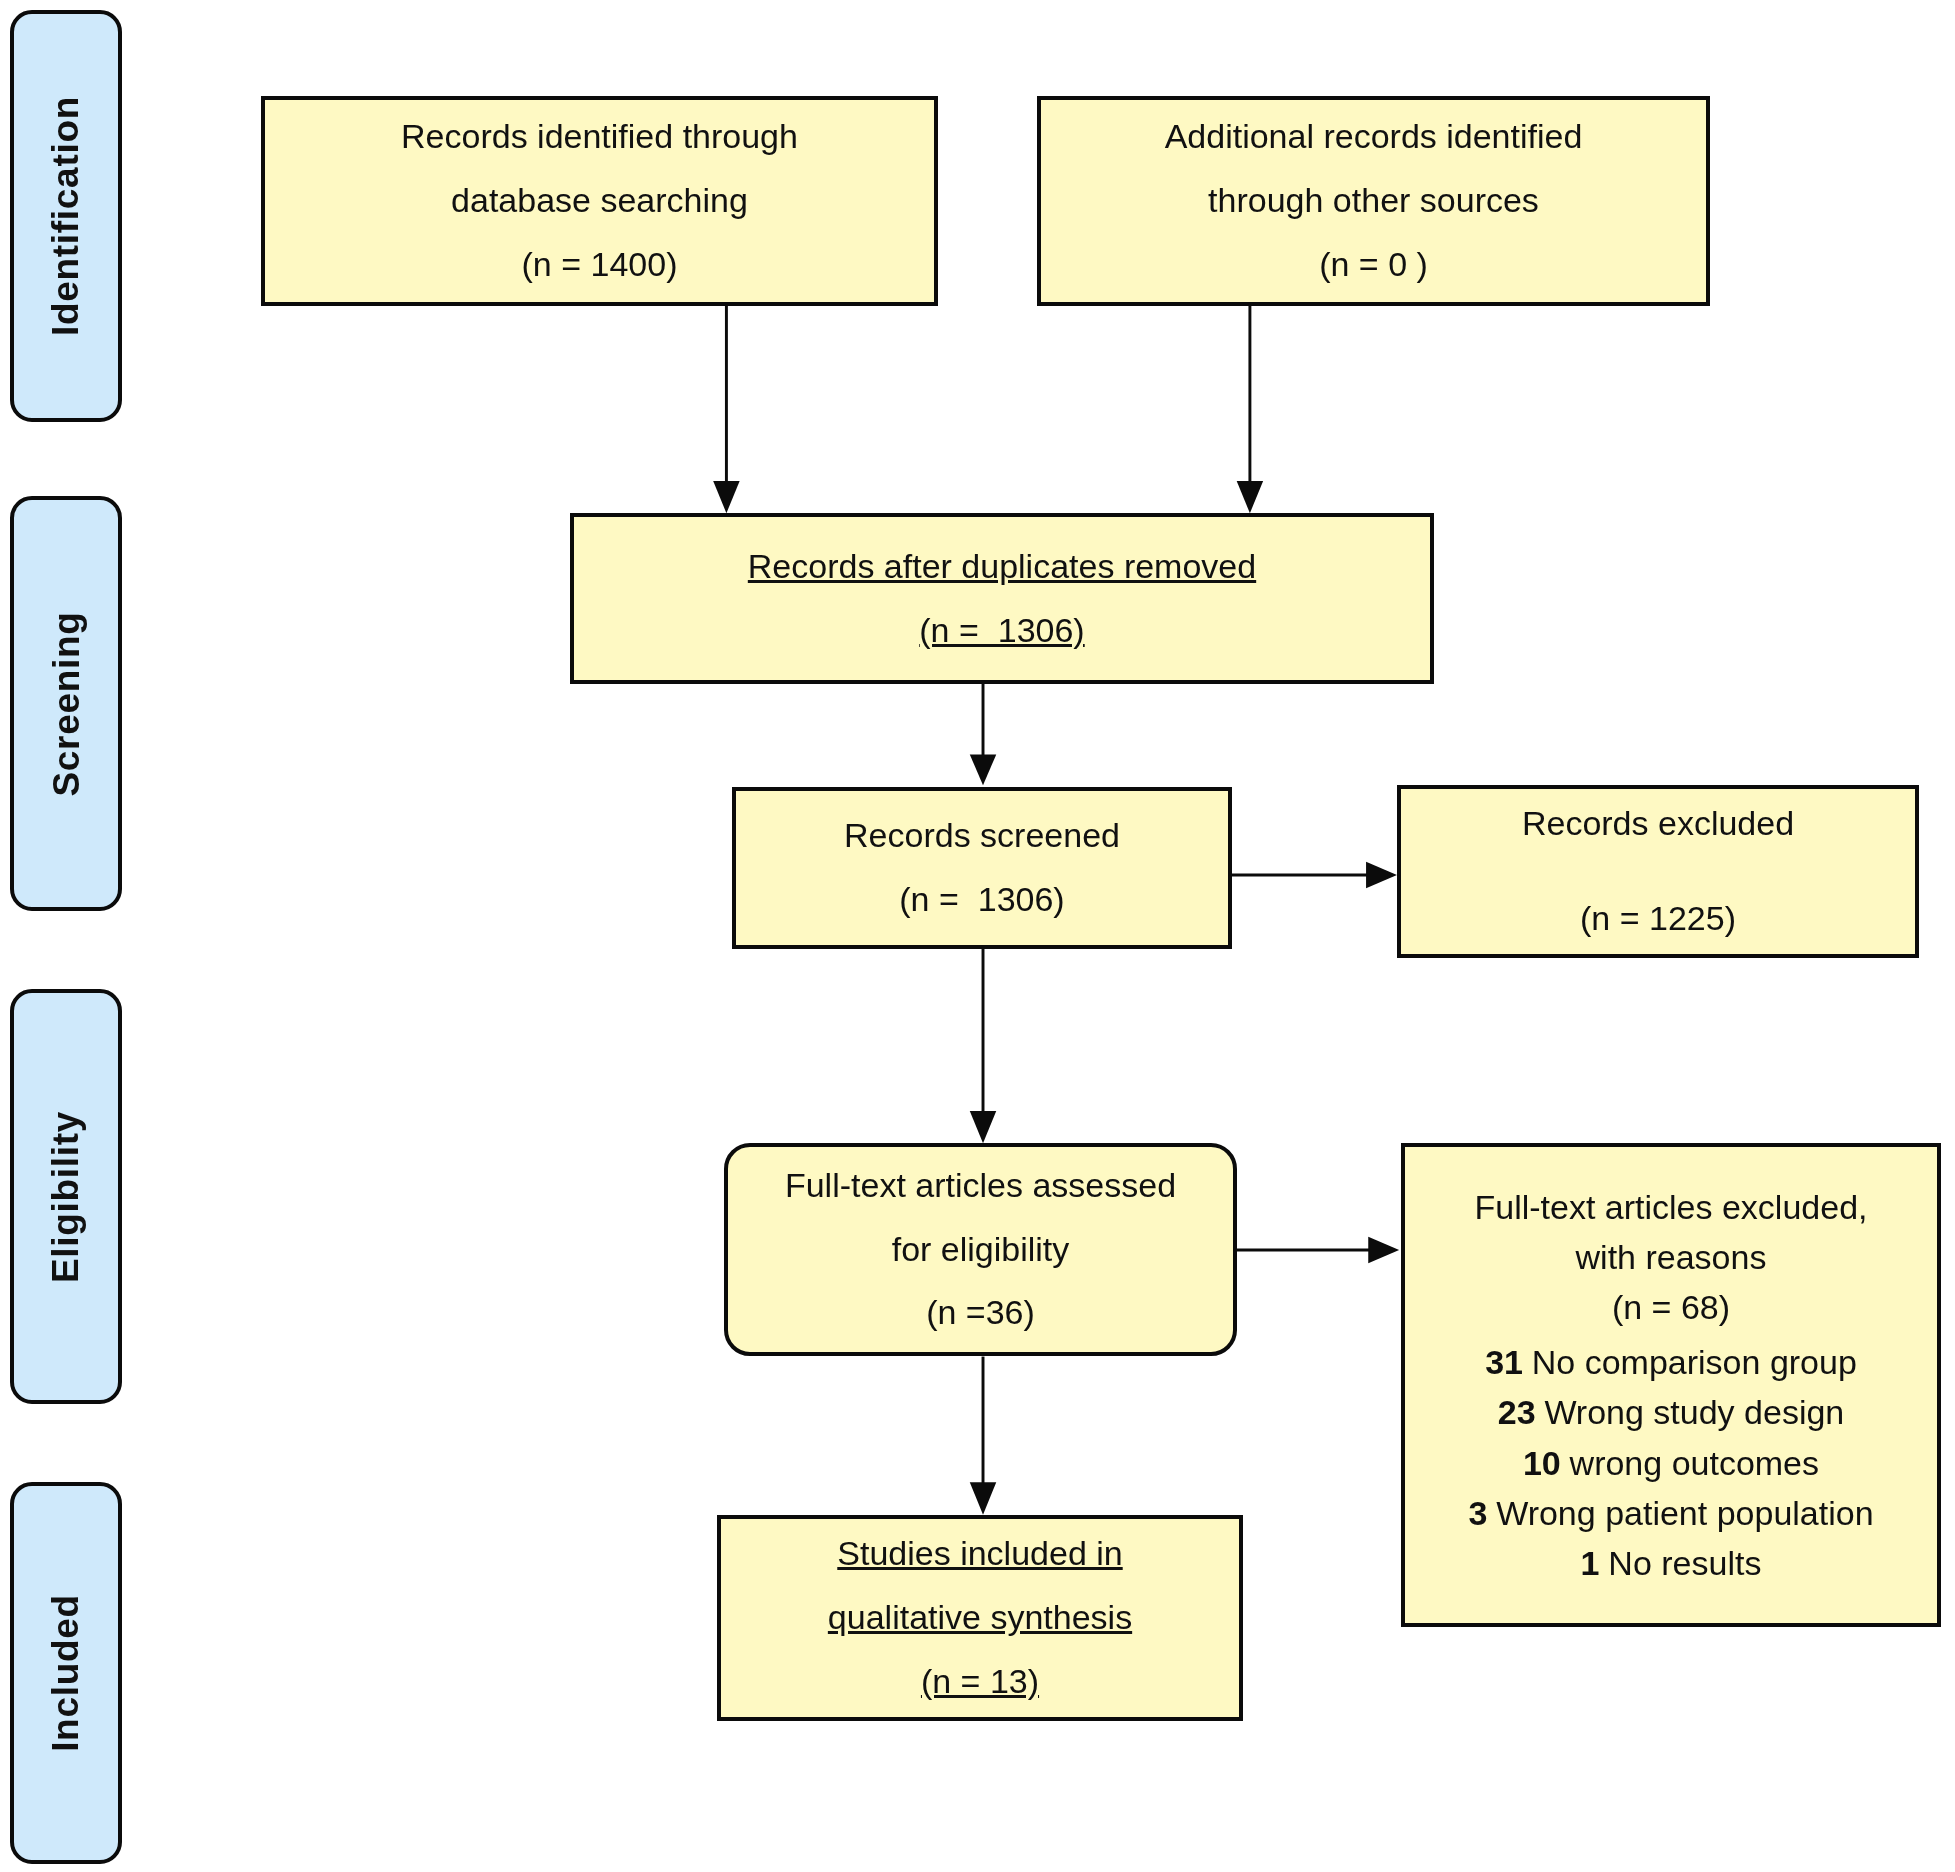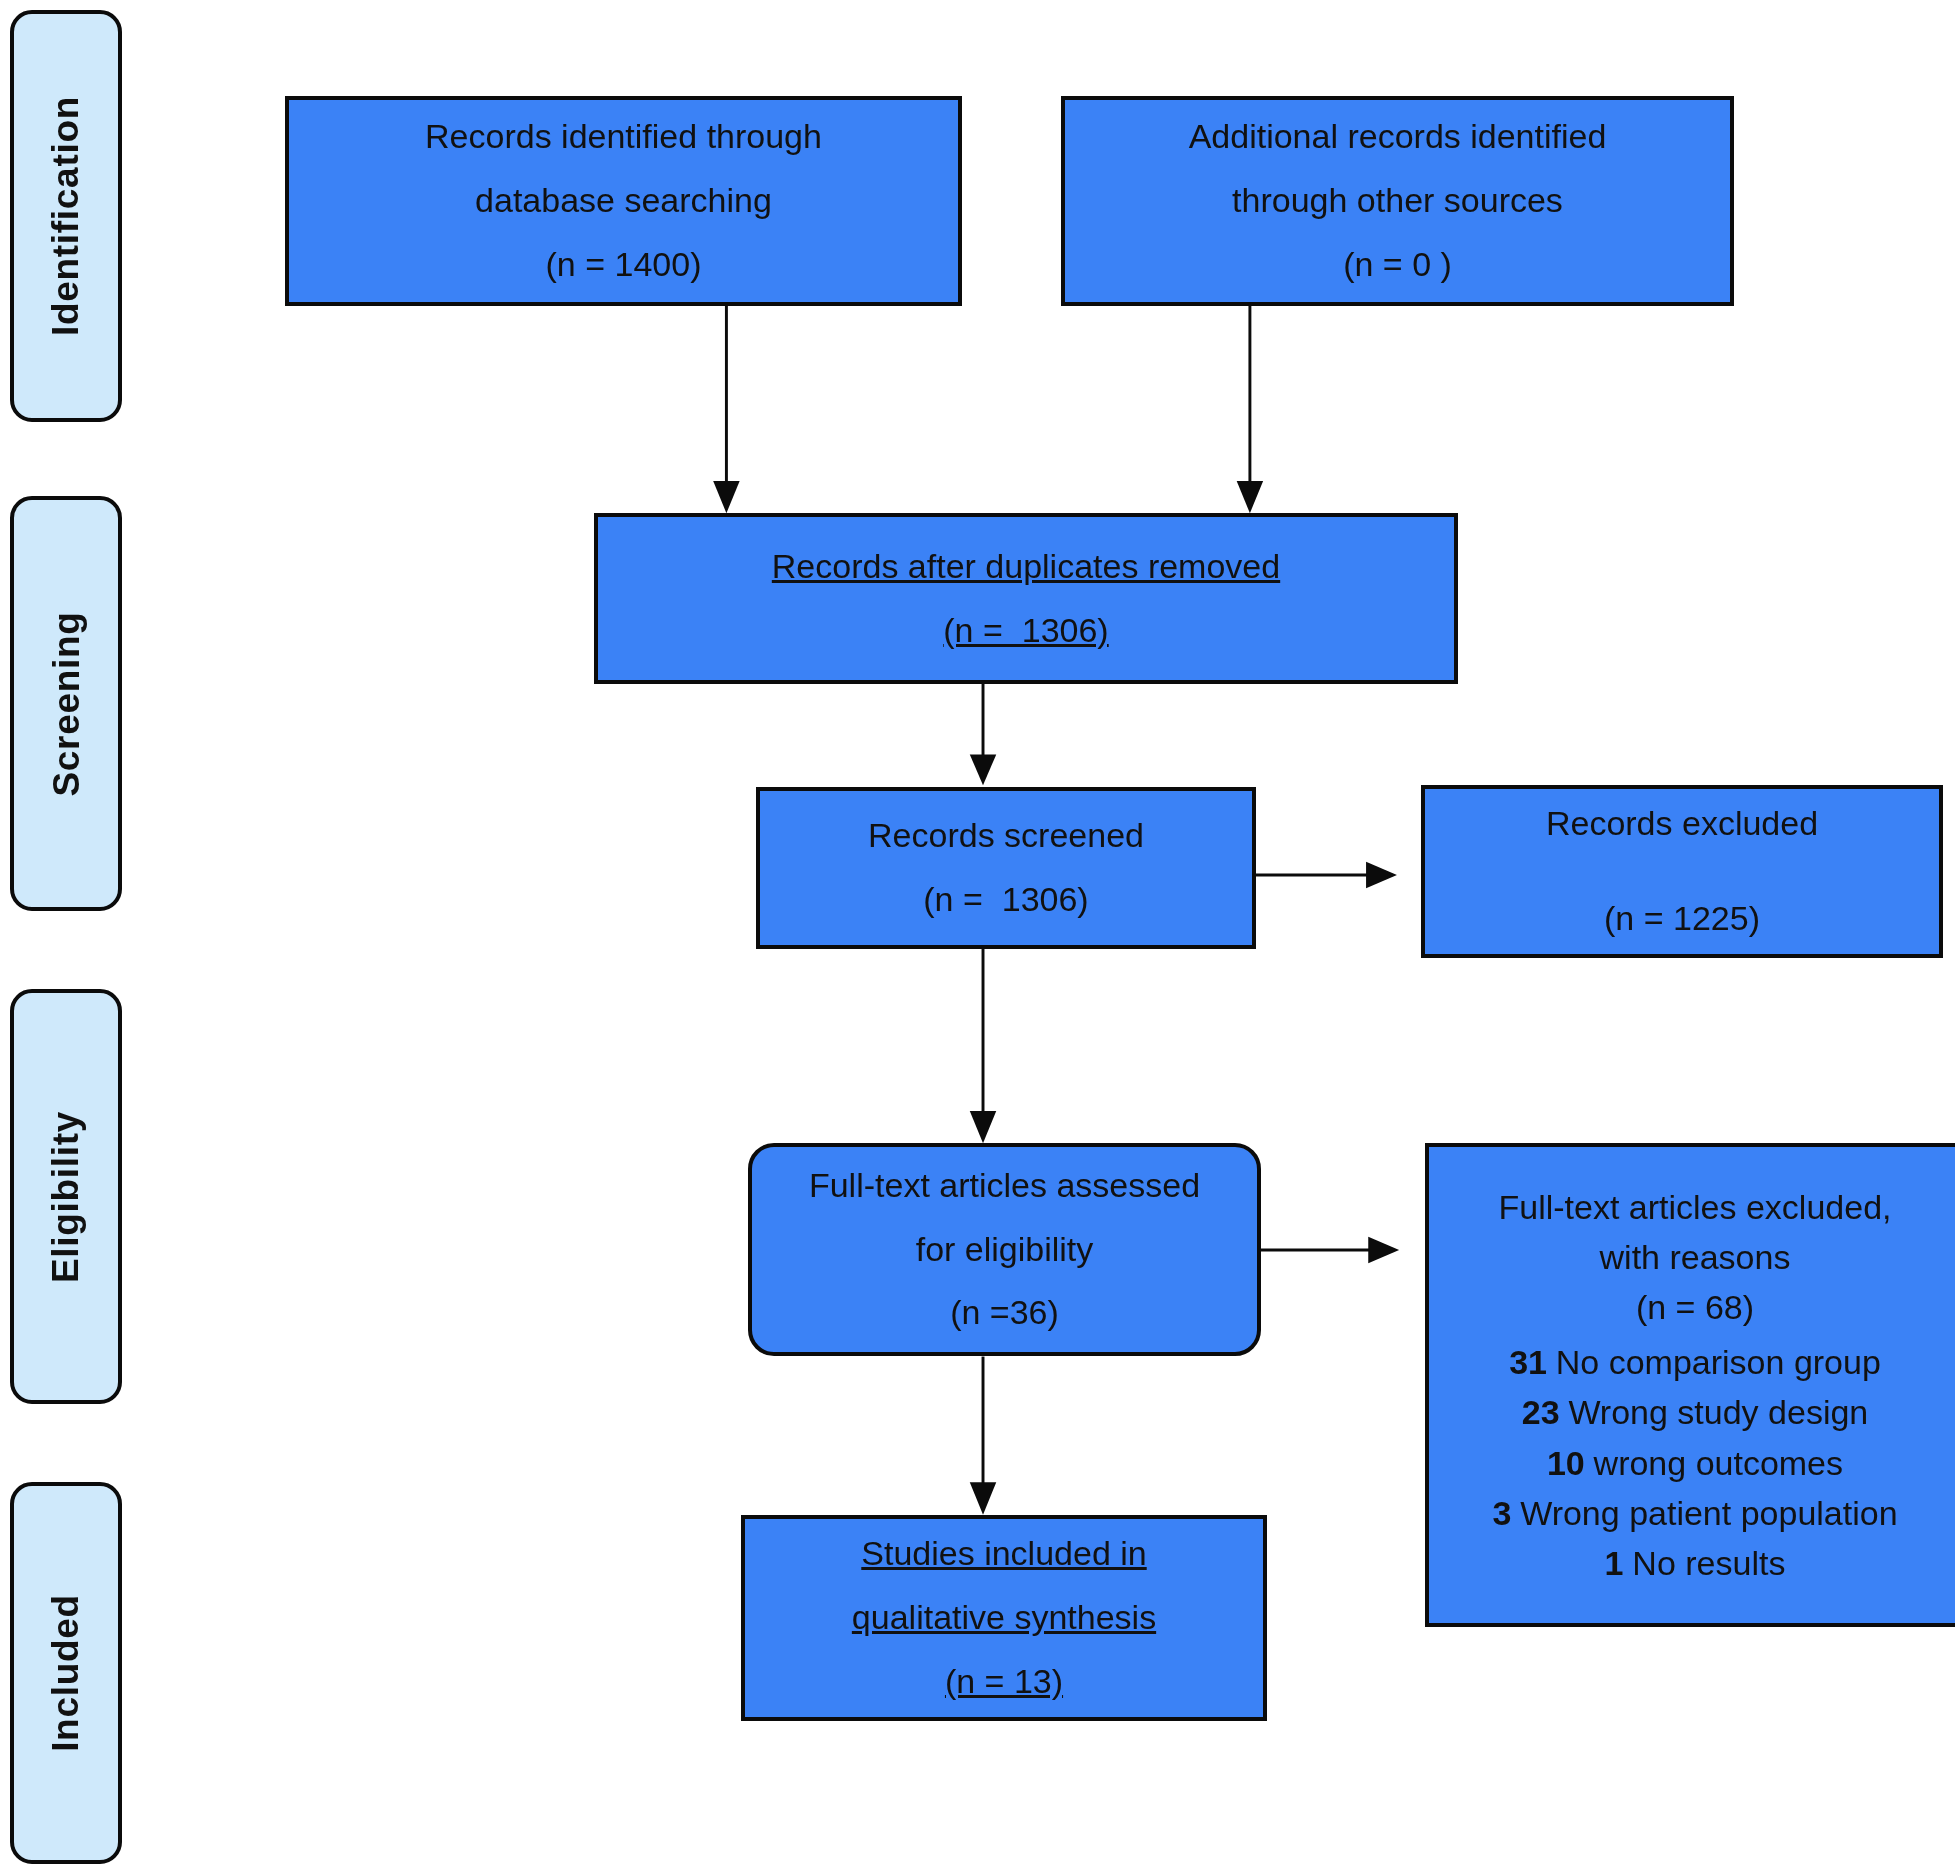--- a/index.html
+++ b/index.html
@@ -44,31 +44,30 @@
     letter-spacing: 0.7px;
   }
   #stage-identification { top: 10.3px;   height: 412px; }
   #stage-screening      { top: 496px;  height: 415px; }
   #stage-eligibility    { top: 989px; height: 415px; }
   #stage-included       { top: 1482px; height: 382px; }
 
   
   .box {
     position: absolute;
-    background: #3b82f6;
+    background: #fef9c3;
     border: 4.4px solid #0b0b0b;
     box-sizing: border-box;
     display: flex;
     flex-direction: column;
     align-items: center;
     justify-content: center;
     text-align: center;
     font-size: 34px;
     line-height: 1.88;
-    margin-left: 24px;
   }
   #box-identified        { left: 261px;  top: 96px;  width: 677px;  height: 210px; }
   #box-additional        { left: 1037px; top: 96px;  width: 673px;  height: 210px; }
   #box-dedup             { left: 570px;  top: 513px;  width: 864px; height: 171px; text-decoration: underline; }
   #box-screened          { left: 732px;  top: 787px; width: 500px;  height: 162px; }
   #box-excluded          { left: 1397px; top: 785px; width: 522px;  height: 173px; gap: 31px; }
   #box-fulltext          { left: 724px;  top: 1143px; width: 513px;  height: 213px; border-radius: 26px; }
   #box-ft-excluded       { left: 1401px; top: 1143px; width: 540px;  height: 484px; line-height: 1.48; }
   #box-included-studies  { left: 717px;  top: 1515px; width: 526px;  height: 206px; text-decoration: underline; }
 

